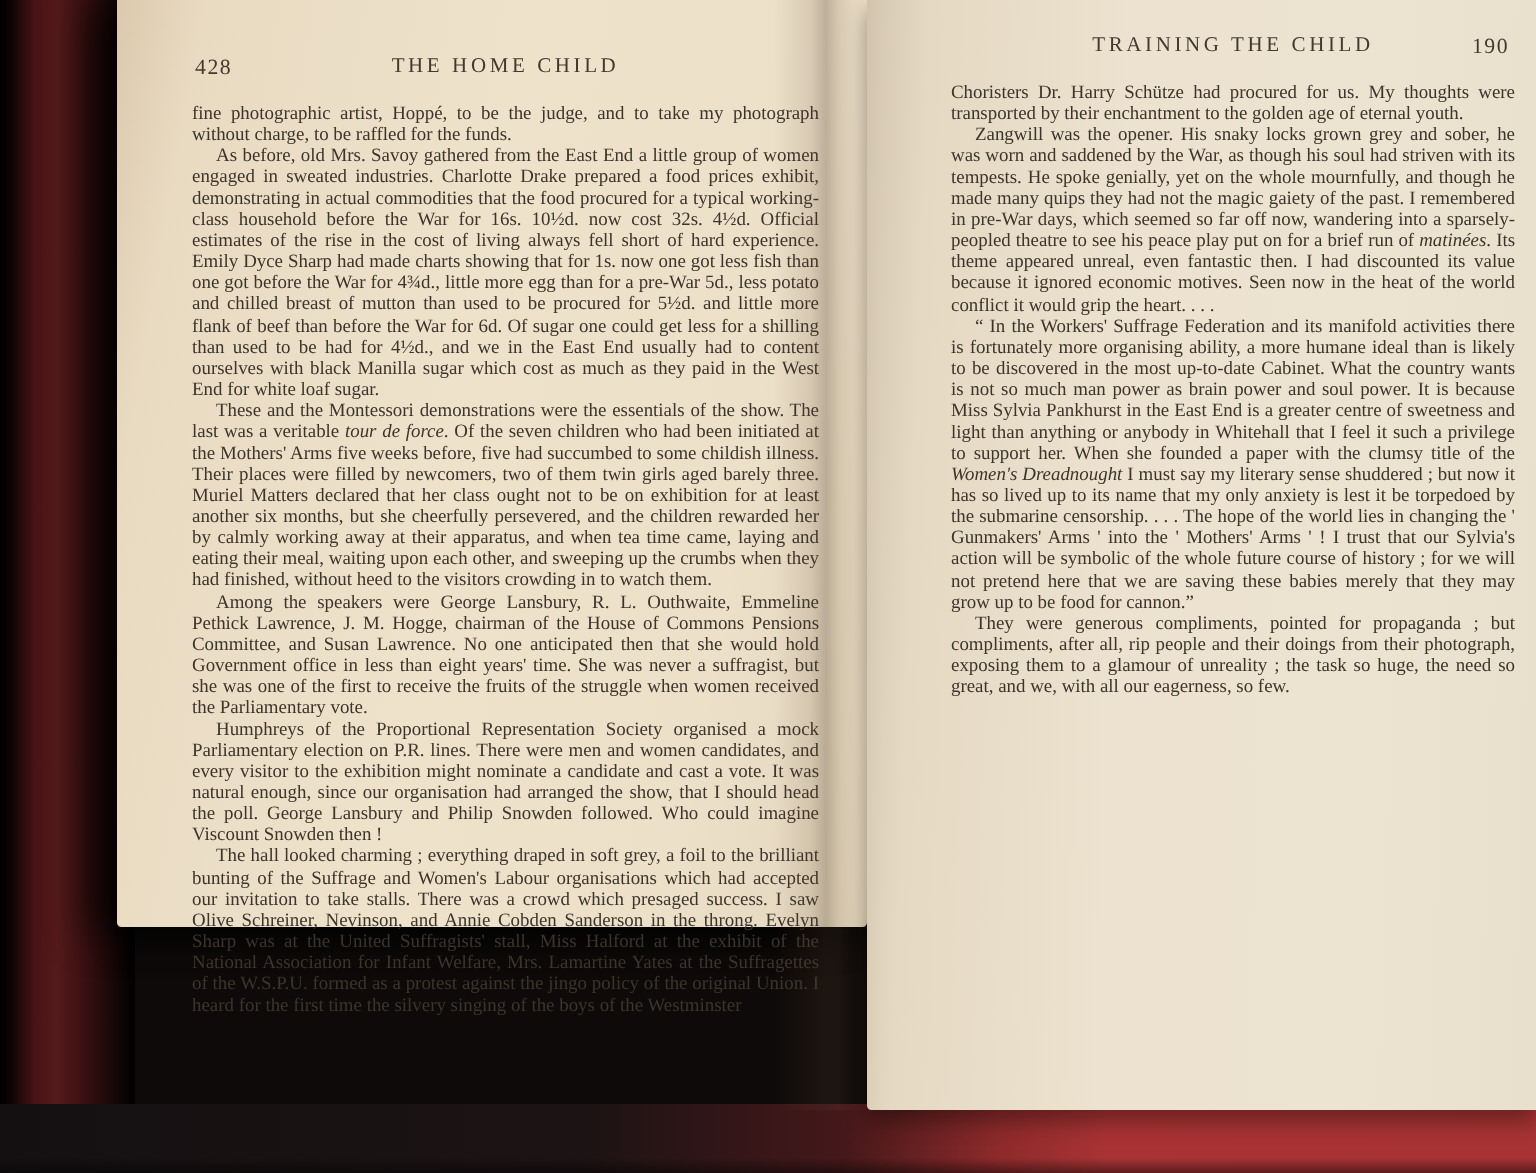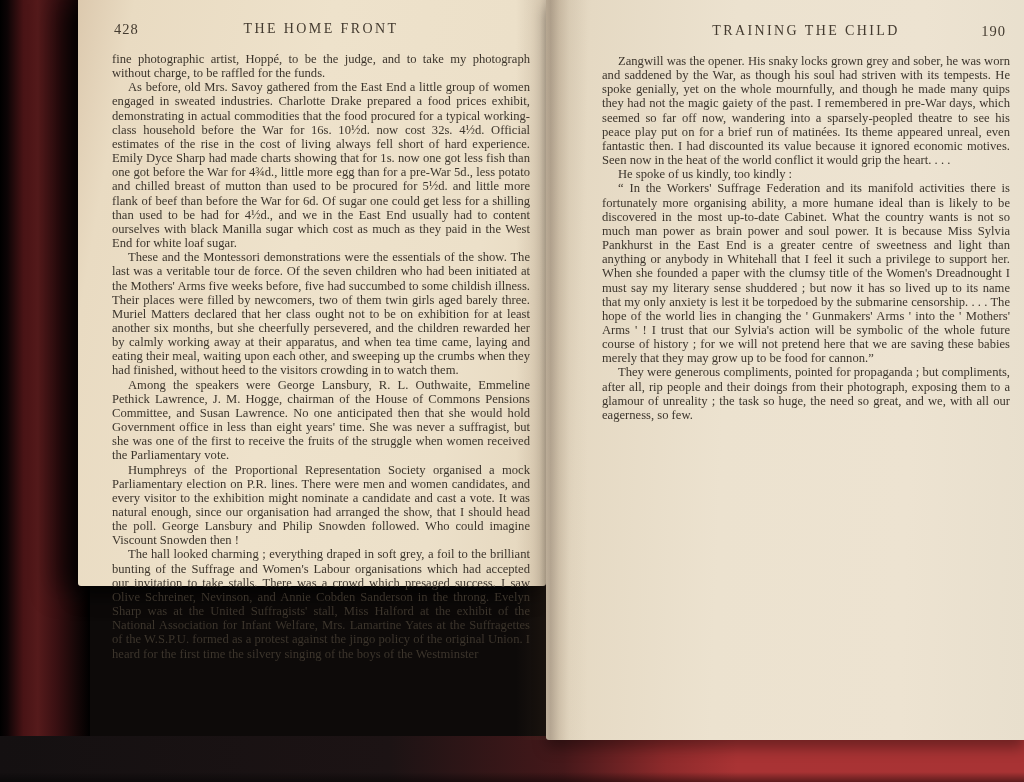--- a/index.html
+++ b/index.html
@@ -29,21 +29,21 @@
 
   .page{
     position:relative;color:#3c352c;
     font-size:12.6px;line-height:14.15px;
     text-align:justify;
   }
   .page-left{
     width:468px;height:586px;flex:none;border-radius:0 0 3px 3px;
     background:linear-gradient(100deg,#dcc9ae 0%,#e9dbc2 10%,#eee2cb 45%,#ece0c9 78%,#e4d6bd 100%);
     box-shadow:-20px 4px 26px rgba(0,0,0,0.6), 0 10px 18px rgba(0,0,0,0.5);
-    padding:0;
+    padding:16px;
   }
   .page-right{
     flex:1;height:740px;border-radius:0 0 0 3px;
     background:linear-gradient(92deg,#d4c6af 0%,#e5d9c3 9%,#ece2cf 38%,#ede3d1 75%,#e8dfcd 100%);
     box-shadow:0 8px 14px rgba(0,0,0,0.35);
   }
   
   .gutter{
     position:absolute;left:438px;top:0;width:72px;height:740px;pointer-events:none;
     background:linear-gradient(90deg,rgba(92,66,44,0) 0%,rgba(92,66,44,0.14) 34%,rgba(70,50,36,0.28) 48%,rgba(105,80,55,0.16) 60%,rgba(120,95,65,0.05) 74%,rgba(120,95,65,0) 100%);
@@ -56,56 +56,56 @@
     position:relative;height:18px;margin-top:22px;margin-bottom:12px;
     font-size:14px;letter-spacing:2.4px;text-align:center;color:#433a2f;
   }
   .running-title{display:inline-block;}
   .pagenum{position:absolute;top:0;font-size:14.5px;letter-spacing:1px;}
   .pagenum-left{left:2px;}
   .pagenum-right{right:4px;}
 
   .para{margin:0;}
   .para.indent{text-indent:16px;}
-  .it{}
+  .it{font-style:italic;}
 </style>
 </head>
 <body>
 
 <div class="scene">
   <div class="cover-left"></div>
   <div class="cover-bottom"></div>
 
   <div class="book">
     <div class="page page-left" style="color: rgb(60, 53, 44);">
       <div class="page-inner-left">
         <div class="running-row">
           <span class="pagenum pagenum-left">428</span>
-          <span class="running-title">THE HOME FRONT</span>
+          <span class="running-title">THE HOME CHILD</span>
         </div>
         <div>
             <p class="para"><span>fine photographic artist, Hoppé, to be the judge, and to take my photograph without charge, to be raffled for the funds.</span></p>
             <p class="para indent"><span>As before, old Mrs. Savoy gathered from the East End a little group of women engaged in sweated industries. Charlotte Drake prepared a food prices exhibit, demonstrating in actual commodities that the food procured for a typical working-class household before the War for 16s. 10½d. now cost 32s. 4½d. Official estimates of the rise in the cost of living always fell short of hard experience. Emily Dyce Sharp had made charts showing that for 1s. now one got less fish than one got before the War for 4¾d., little more egg than for a pre-War 5d., less potato and chilled breast of mutton than used to be procured for 5½d. and little more flank of beef than before the War for 6d. Of sugar one could get less for a shilling than used to be had for 4½d., and we in the East End usually had to content ourselves with black Manilla sugar which cost as much as they paid in the West End for white loaf sugar.</span></p>
             <p class="para indent"><span>These and the Montessori demonstrations were the essentials of the show. The last was a veritable </span><span class="it">tour de force</span><span>. Of the seven children who had been initiated at the Mothers' Arms five weeks before, five had succumbed to some childish illness. Their places were filled by newcomers, two of them twin girls aged barely three. Muriel Matters declared that her class ought not to be on exhibition for at least another six months, but she cheerfully persevered, and the children rewarded her by calmly working away at their apparatus, and when tea time came, laying and eating their meal, waiting upon each other, and sweeping up the crumbs when they had finished, without heed to the visitors crowding in to watch them.</span></p>
             <p class="para indent"><span>Among the speakers were George Lansbury, R. L. Outhwaite, Emmeline Pethick Lawrence, J. M. Hogge, chairman of the House of Commons Pensions Committee, and Susan Lawrence. No one anticipated then that she would hold Government office in less than eight years' time. She was never a suffragist, but she was one of the first to receive the fruits of the struggle when women received the Parliamentary vote.</span></p>
             <p class="para indent"><span>Humphreys of the Proportional Representation Society organised a mock Parliamentary election on P.R. lines. There were men and women candidates, and every visitor to the exhibition might nominate a candidate and cast a vote. It was natural enough, since our organisation had arranged the show, that I should head the poll. George Lansbury and Philip Snowden followed. Who could imagine Viscount Snowden then !</span></p>
             <p class="para indent"><span>The hall looked charming ; everything draped in soft grey, a foil to the brilliant bunting of the Suffrage and Women's Labour organisations which had accepted our invitation to take stalls. There was a crowd which presaged success. I saw Olive Schreiner, Nevinson, and Annie Cobden Sanderson in the throng. Evelyn Sharp was at the United Suffragists' stall, Miss Halford at the exhibit of the National Association for Infant Welfare, Mrs. Lamartine Yates at the Suffragettes of the W.S.P.U. formed as a protest against the jingo policy of the original Union. I heard for the first time the silvery singing of the boys of the Westminster</span></p>
           </div>
       </div>
     </div>
 
     <div class="page page-right" style="color: rgb(60, 53, 44);">
       <div class="page-inner-right">
         <div class="running-row">
           <span class="running-title">TRAINING THE CHILD</span>
           <span class="pagenum pagenum-right">190</span>
         </div>
         <div>
+            <p class="para"><span>Choristers Dr. Harry Schütze had procured for us. My thoughts were transported by their enchantment to the golden age of eternal youth.</span></p>
             <p class="para indent"><span>Zangwill was the opener. His snaky locks grown grey and sober, he was worn and saddened by the War, as though his soul had striven with its tempests. He spoke genially, yet on the whole mournfully, and though he made many quips they had not the magic gaiety of the past. I remembered in pre-War days, which seemed so far off now, wandering into a sparsely-peopled theatre to see his peace play put on for a brief run of </span><span class="it">matinées</span><span>. Its theme appeared unreal, even fantastic then. I had discounted its value because it ignored economic motives. Seen now in the heat of the world conflict it would grip the heart. . . .</span></p>
-            <p class="para indent"><span>He spoke of us kindly, too kindly :</span></p>
             <p class="para indent"><span>“ In the Workers' Suffrage Federation and its manifold activities there is fortunately more organising ability, a more humane ideal than is likely to be discovered in the most up-to-date Cabinet. What the country wants is not so much man power as brain power and soul power. It is because Miss Sylvia Pankhurst in the East End is a greater centre of sweetness and light than anything or anybody in Whitehall that I feel it such a privilege to support her. When she founded a paper with the clumsy title of the </span><span class="it">Women's Dreadnought</span><span> I must say my literary sense shuddered ; but now it has so lived up to its name that my only anxiety is lest it be torpedoed by the submarine censorship. . . . The hope of the world lies in changing the ' Gunmakers' Arms ' into the ' Mothers' Arms ' ! I trust that our Sylvia's action will be symbolic of the whole future course of history ; for we will not pretend here that we are saving these babies merely that they may grow up to be food for cannon.”</span></p>
             <p class="para indent"><span>They were generous compliments, pointed for propaganda ; but compliments, after all, rip people and their doings from their photograph, exposing them to a glamour of unreality ; the task so huge, the need so great, and we, with all our eagerness, so few.</span></p>
           </div>
       </div>
     </div>
 
     <div class="gutter"></div>
   </div>
 </div>
 

